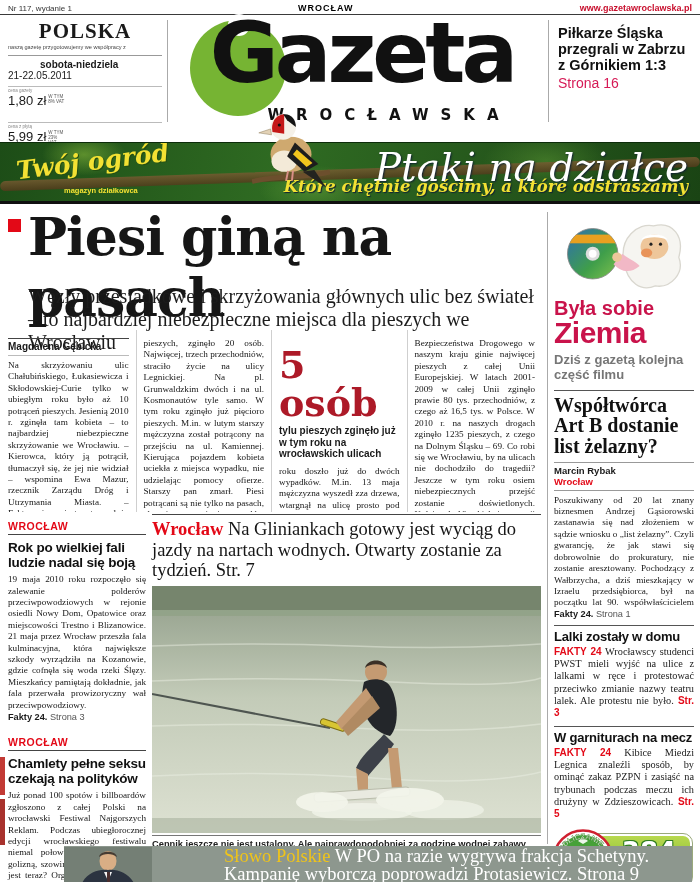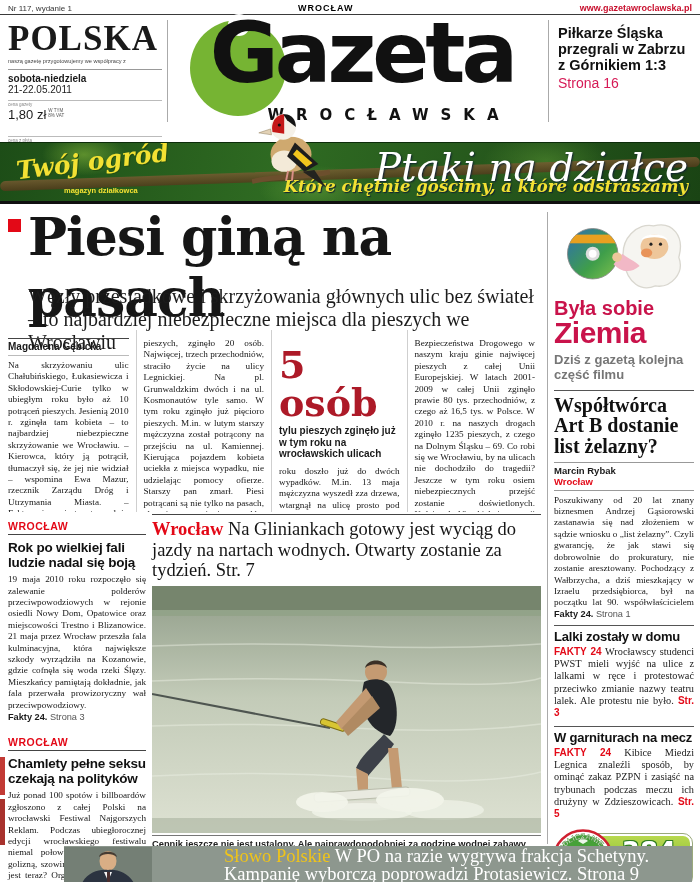--- a/index.html
+++ b/index.html
@@ -12,26 +12,26 @@
 
   
   .topstrip { position:absolute; top:3px; left:8px; right:8px; display:flex;
     justify-content:space-between; align-items:baseline; font-size:8px; color:#333; }
   .topstrip .city { font-weight:bold; color:#000; font-size:9px; letter-spacing:1px; }
   .topstrip .site { color:#c8102e; font-weight:bold; font-size:9px; }
   .topline { position:absolute; top:14px; left:0; right:0; border-top:1px solid #3a3a3a; }
 
   
   .polska { position:absolute; left:8px; top:21px; width:154px; }
-  .polska .ptitle { font-family:"Liberation Serif", serif; font-weight:bold; font-size:35px; letter-spacing:1px; line-height:1; }
+  .polska .ptitle { font-family:"Liberation Serif", serif; font-weight:bold; font-size:21px; letter-spacing:1px; line-height:1;text-align:center; }
   .polska .coop { font-size:5.6px; color:#444; margin-top:2px; }
   .polska .times { font-family:"Liberation Serif", serif; font-weight:bold; font-size:15px; display:flex; align-items:center; gap:3px; margin-top:1px; }
   .polska .crest { width:22px; height:11px; opacity:.75; }
   .polska .dateblock { border-top:1px solid #999; margin-top:5px; padding-top:3px; font-size:10px; }
-  .polska .dlabel { font-weight:bold; }
+  .polska .dlabel { font-weight:bold;margin-left:32px; }
   .prices { display:flex; gap:14px; margin-top:5px;flex-direction:column; }
   .price { border-top:1px solid #bbb; padding-top:1px; }
   .price .plabel { font-size:4.5px; color:#888; }
   .price .pval { font-size:13px; display:flex; align-items:flex-start; gap:2px; }
   .price .vat { display:inline-block; width:18px; font-size:4.5px; line-height:1.1; color:#555; padding-top:2px; }
   .vrule1 { position:absolute; left:167px; top:20px; height:102px; border-left:1px solid #aaa; }
   .vrule2 { position:absolute; left:548px; top:20px; height:102px; border-left:1px solid #aaa; }
 
   .gazlogo { position:absolute; left:176px; top:18px; width:368px; height:120px; }
   .gazlogo .apple { position:absolute; left:14px; top:2px; width:96px; height:96px;

